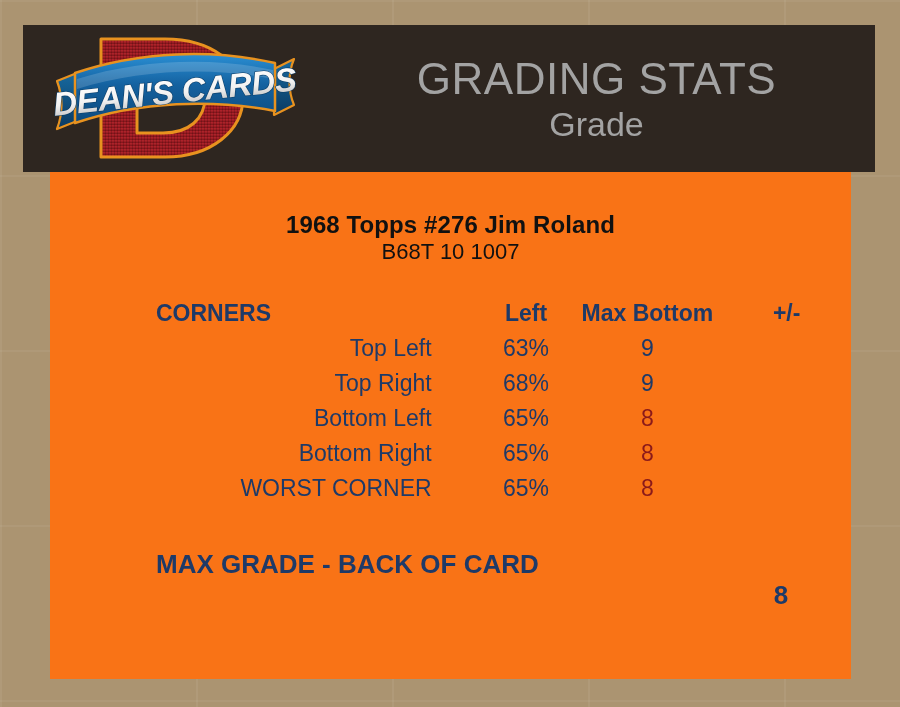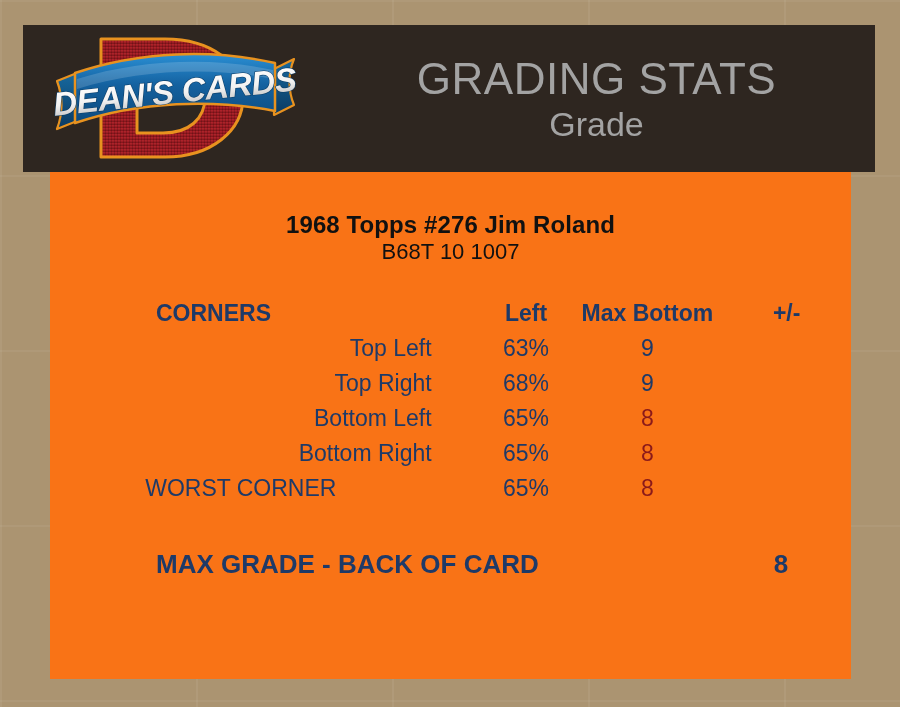--- a/index.html
+++ b/index.html
@@ -125,31 +125,32 @@
   thead th {
     font-weight: bold !important;
     font-size: 23px;
   }
   thead th.col-label {
     text-align: left;
     padding-left: 106px !important;
     padding-right: 0 !important;
   }
 
-  tr.worst-row td { font-weight: bold; text-align: center; }
+  tr.worst-row td { font-weight: bold; }
   td.grade-low { color: #8b1a1a; font-weight: bold; }
 
   
   #final-grade-row {
     margin-top: 43px;
     display: flex;
     align-items: baseline;
     color: #1e3a68;
     font-weight: bold;
     font-size: 26px;
+    flex-direction: column;
   }
   #final-grade-label {
     padding-left: 106px;
     flex: 0 0 auto;
   }
   #final-grade-value {
     margin-left: auto;
     width: 140px;
     text-align: center;
     font-size: 26px;

